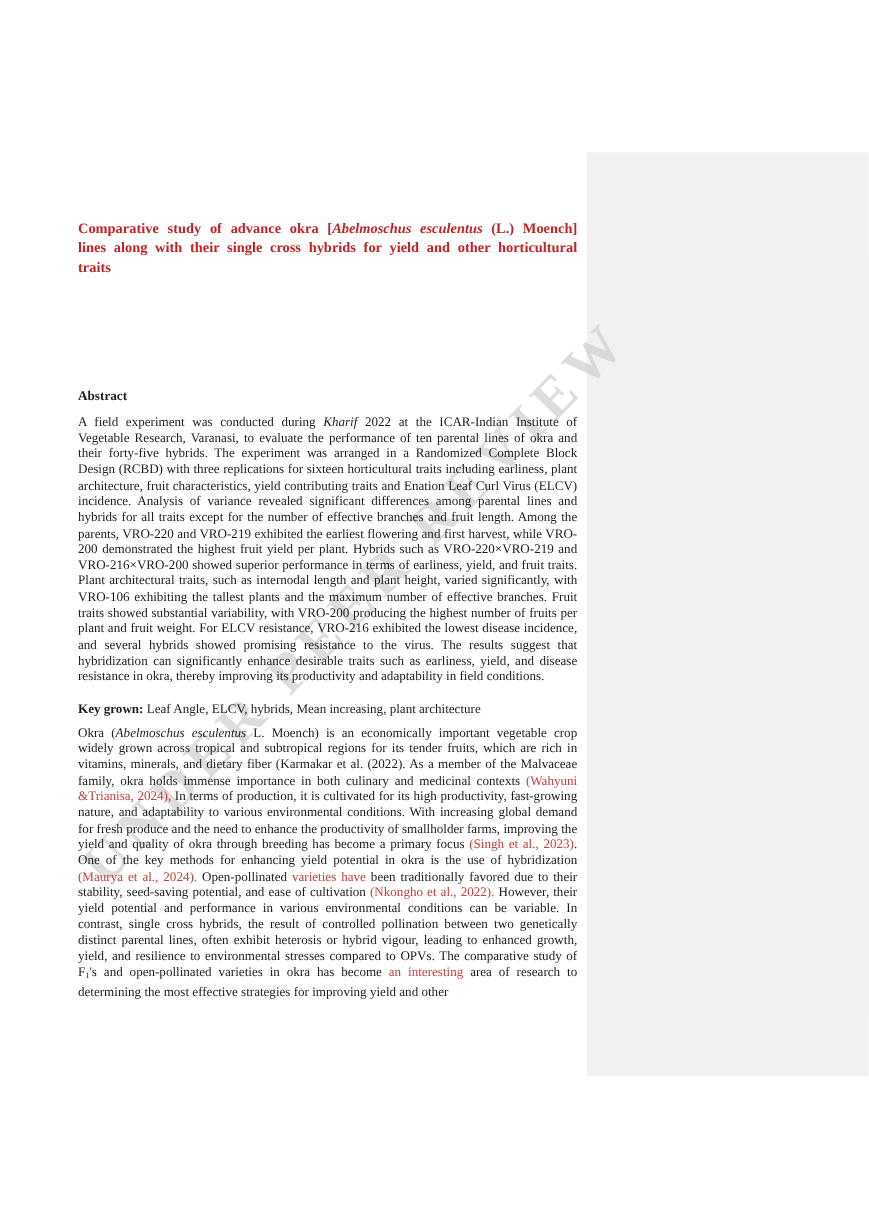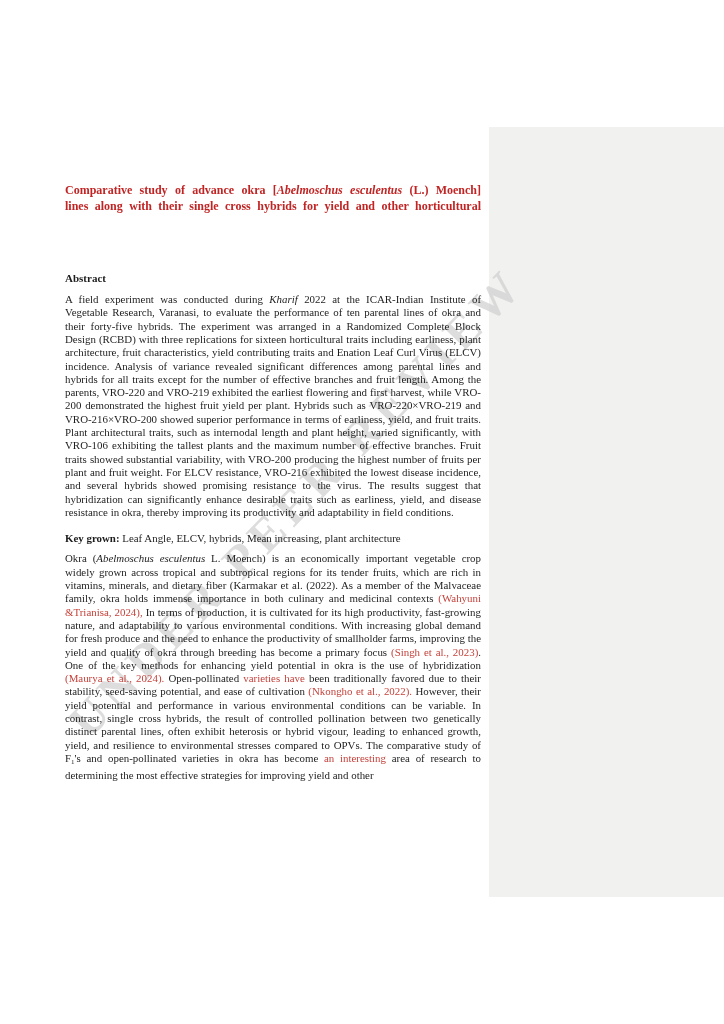--- a/index.html
+++ b/index.html
@@ -57,21 +57,21 @@
     text-align-last: justify;
   }
   .title-line.last {
     text-align-last: left;
   }
   .section-heading {
     font-size: 11px;
     font-weight: bold;
     line-height: 13.3px;
   }
-  .abstract-heading { margin-top: 57px; }
+  .abstract-heading { margin-top: 93px; }
   .para {
     font-size: 10.9px;
     line-height: 13.3px;
     text-align: justify;
   }
   .abstract-para { margin-top: 8px; font-family: Liberation Serif, serif; }
   .keywords { margin-top: 13px; }
   .keywords .kw-label { font-weight: bold; }
   .intro-heading { margin-top: 11px; }
   .intro-para { margin-top: 7px; }
@@ -86,20 +86,21 @@
 
   <div class="side-panel"></div>
 
   <div class="watermark">UNDER PEER REVIEW</div>
 
   <div class="content">
 
     <div class="paper-title">
       <div class="title-line"><span>Comparative study of advance okra [</span><span class="italic">Abelmoschus esculentus</span><span> (L.) Moench]</span></div>
       <div class="title-line"><span>lines  along with their single cross hybrids for yield and other horticultural</span></div>
+      <div class="title-line last"><span>traits</span></div>
     </div>
 
     <div class="section-heading abstract-heading">Abstract</div>
 
     <div class="para abstract-para"><span>A field experiment was conducted during </span><span class="italic">Kharif</span><span> 2022 at the ICAR-Indian Institute of Vegetable Research, Varanasi, to evaluate the performance of ten parental lines of okra and their forty-five hybrids. The experiment was arranged in a Randomized Complete Block Design (RCBD) with three replications for sixteen horticultural traits including earliness, plant architecture, fruit characteristics, yield contributing traits and Enation Leaf Curl Virus (ELCV) incidence. Analysis of variance revealed significant differences among parental lines and hybrids for all traits except for the number of effective branches and fruit length. Among the parents, VRO-220 and VRO-219 exhibited the earliest flowering and first harvest, while VRO-200 demonstrated the highest fruit yield per plant. Hybrids such as VRO-220×VRO-219 and VRO-216×VRO-200 showed superior performance in terms of earliness, yield, and fruit traits. Plant architectural traits, such as internodal length and plant height, varied significantly, with VRO-106 exhibiting the tallest plants and the maximum number of effective branches. Fruit traits showed substantial variability, with VRO-200 producing the highest number of fruits per plant and fruit weight. For ELCV resistance, VRO-216 exhibited the lowest disease incidence, and several hybrids showed promising resistance to the virus. The results suggest that hybridization can significantly enhance desirable traits such as earliness, yield, and disease resistance in okra, thereby improving its productivity and adaptability in field conditions.</span></div>
 
     <div class="para keywords">
       <span class="kw-label">Key grown:</span><span> Leaf Angle, ELCV, hybrids, Mean increasing, plant architecture</span>
     </div>
 

